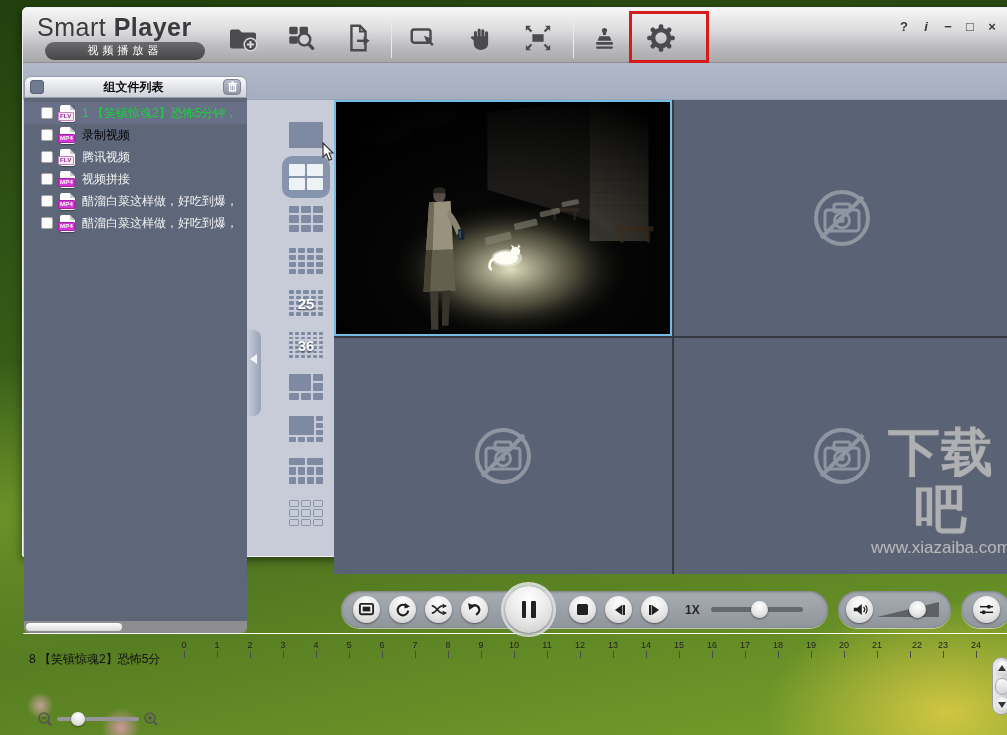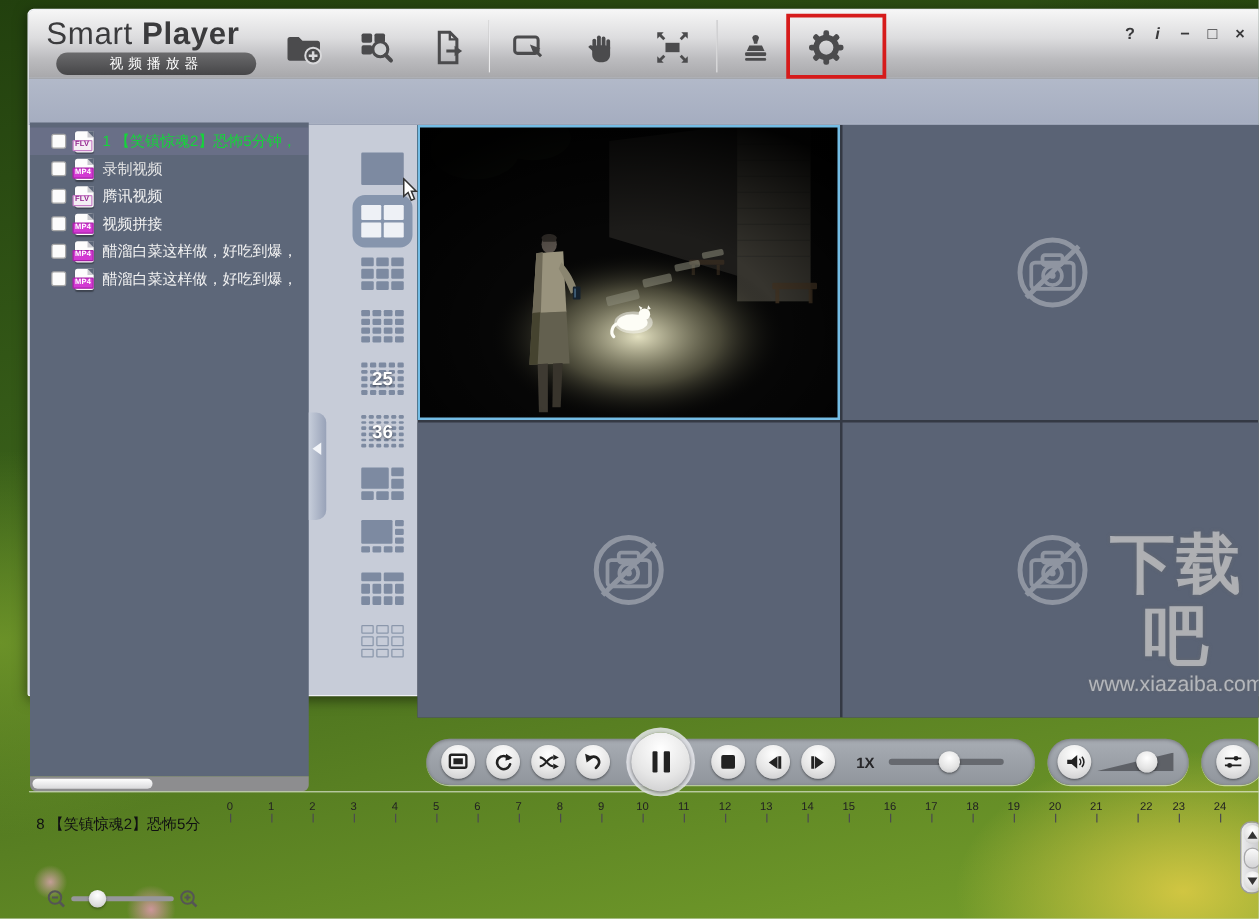--- a/index.html
+++ b/index.html
@@ -316,34 +316,54 @@
           <div class="wbtn">□</div>
           <div class="wbtn">×</div>
         </div>
     </div>
 
     <div class="tabstrip"></div>
     <div class="tab">
       <span>播放页面</span>
     </div>
 
+    <div class="side-header">
+      <div class="side-check"></div>
+      <div class="side-title">组文件列表</div>
+      <div class="trash-btn">
+        <span>
+            <svg width="11" height="12" viewBox="0 0 12 13">
+          <g fill="#fff">
+                <rect x="2" y="3.6" width="8" height="8" rx="1"></rect>
+                <rect x="1" y="2" width="10" height="1.4" rx=".7"></rect>
+                <rect x="4.4" y=".6" width="3.2" height="1.5" rx=".7"></rect>
+              </g>
+          <g stroke="#8f97a7" stroke-width=".9">
+                <line x1="4.2" y1="5.2" x2="4.2" y2="10"></line>
+                <line x1="6" y1="5.2" x2="6" y2="10"></line>
+                <line x1="7.8" y1="5.2" x2="7.8" y2="10"></line>
+              </g>
+        </svg>
+          </span>
+      </div>
+    </div>
     <div class="file-list">
         <div class="file-item active">
     <span class="fcheck"></span>
     <span class="ficon">
       <span class="fbadge flv">FLV</span>
     </span>
     <span class="fname" style="color: rgb(21, 213, 58);">1 【笑镇惊魂2】恐怖5分钟，</span>
   </div>
         <div class="file-item">
     <span class="fcheck"></span>
     <span class="ficon">
       <span class="fbadge mp4">MP4</span>
     </span>
-    <span class="fname" style="color: #e5e5e5;">录制视频</span>
+    <span class="fname" style="color: #000000;">录制视频</span>
   </div>
         <div class="file-item">
     <span class="fcheck"></span>
     <span class="ficon">
       <span class="fbadge flv">FLV</span>
     </span>
     <span class="fname" style="color: rgb(242, 242, 242);">腾讯视频</span>
   </div>
         <div class="file-item">
     <span class="fcheck"></span>

